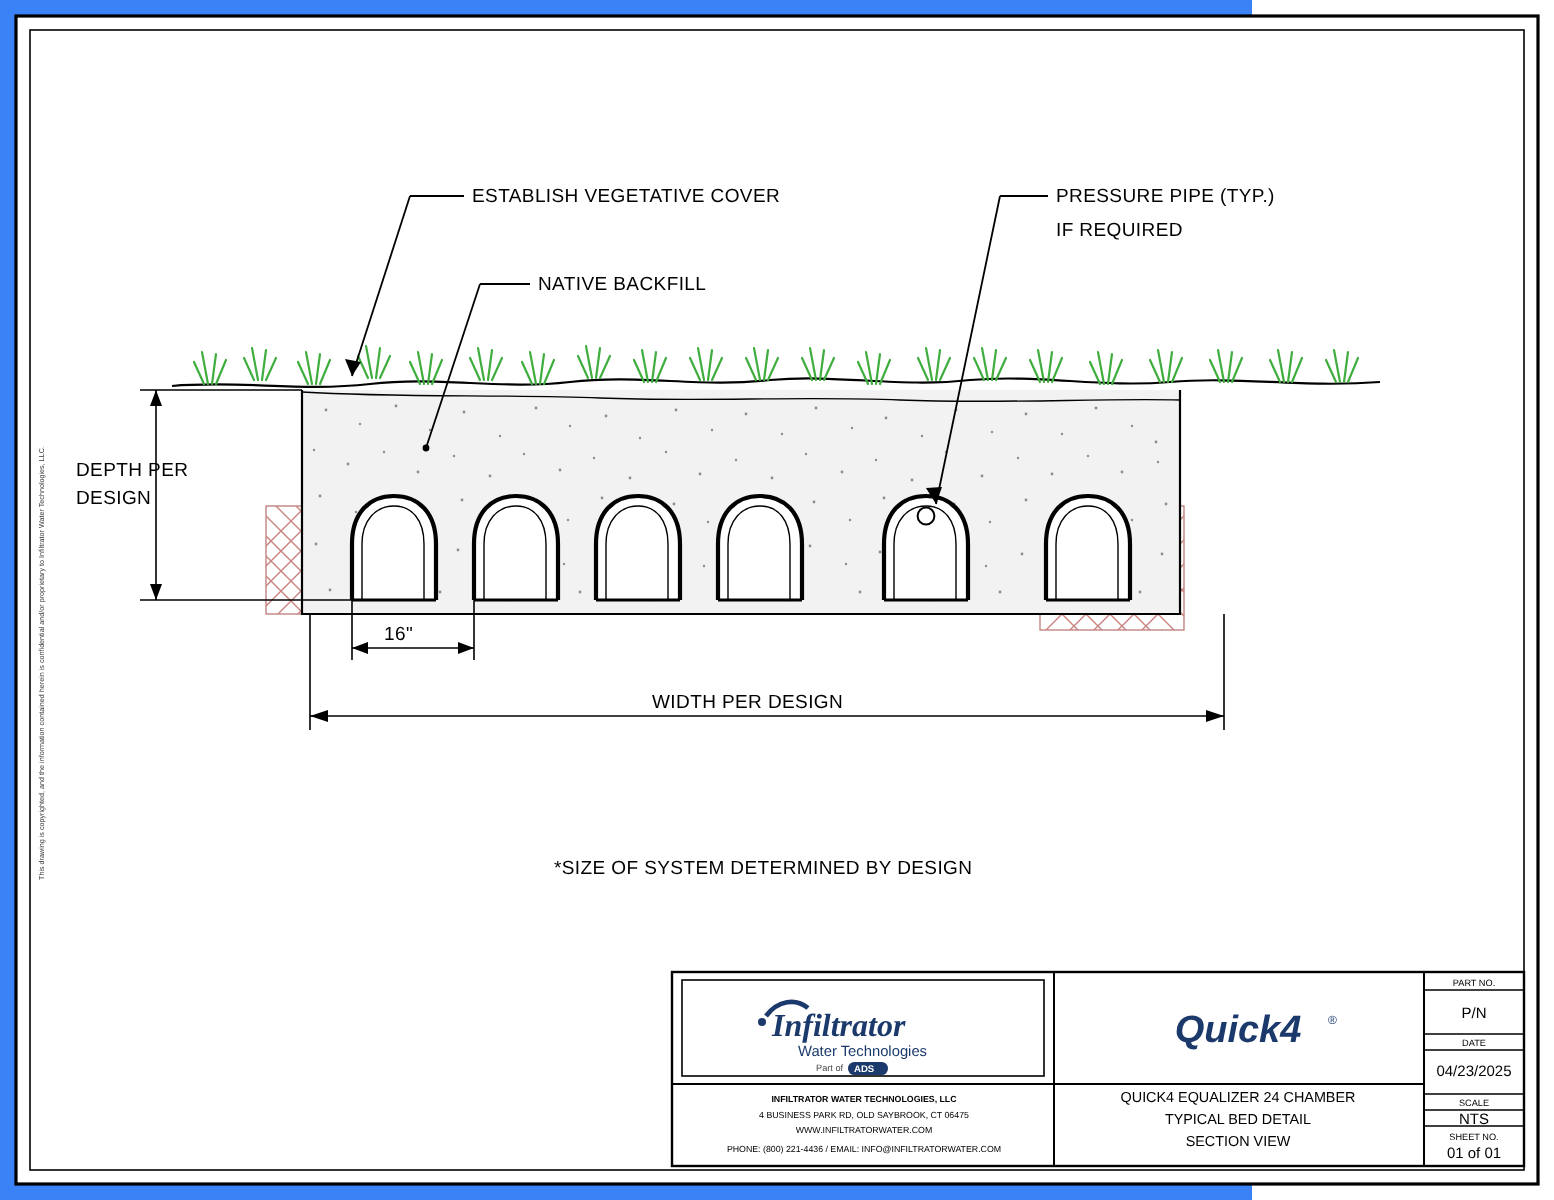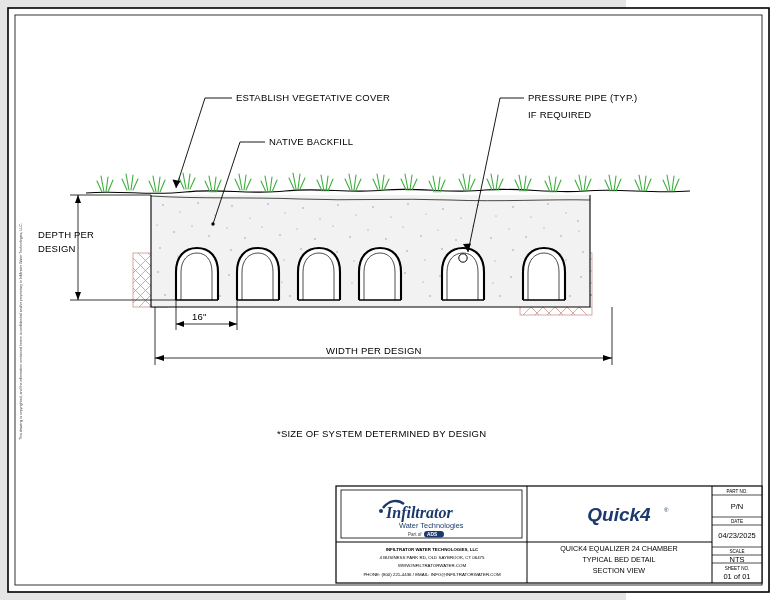--- a/index.html
+++ b/index.html
@@ -11,21 +11,21 @@
     width: 777px;
     height: 600px;
     font-family: "Liberation Sans", sans-serif;
     overflow: hidden;
     position: relative;
   }
   #sheet {
     position: absolute;
     left: 0; top: 0;
     width: 626px; height: 600px;
-    background: #e5e5e5;
+    background: #3b82f6;
   }
   svg#drawing {
     position: absolute;
     left: 0; top: 0;
     width: 777px;
     height: 600px;
   }
   .lbl {
     font-family: "Liberation Sans", sans-serif;
     font-size: 9.5px;

